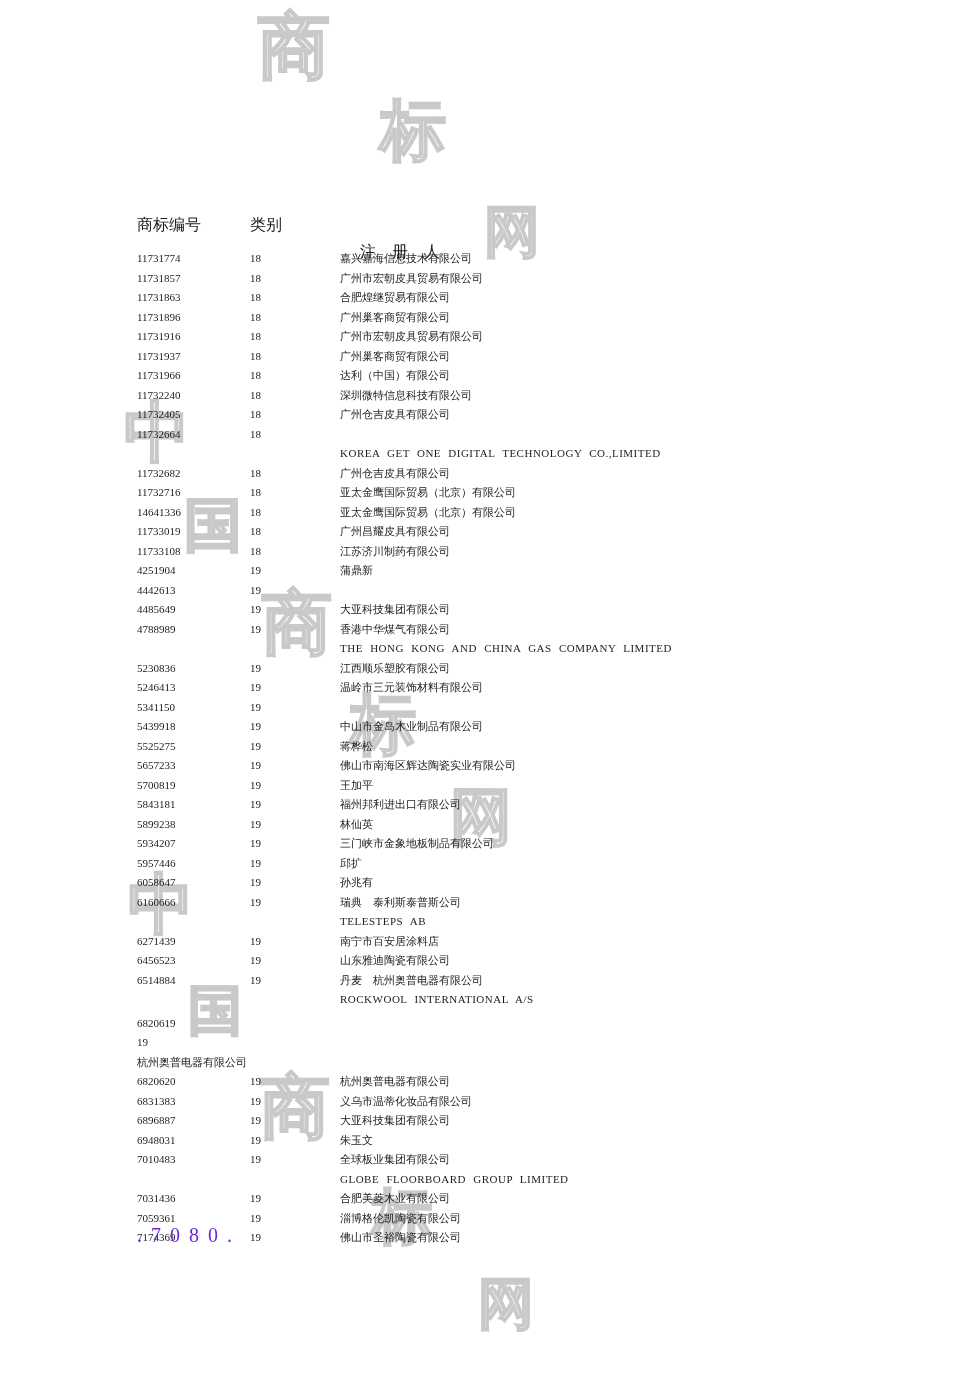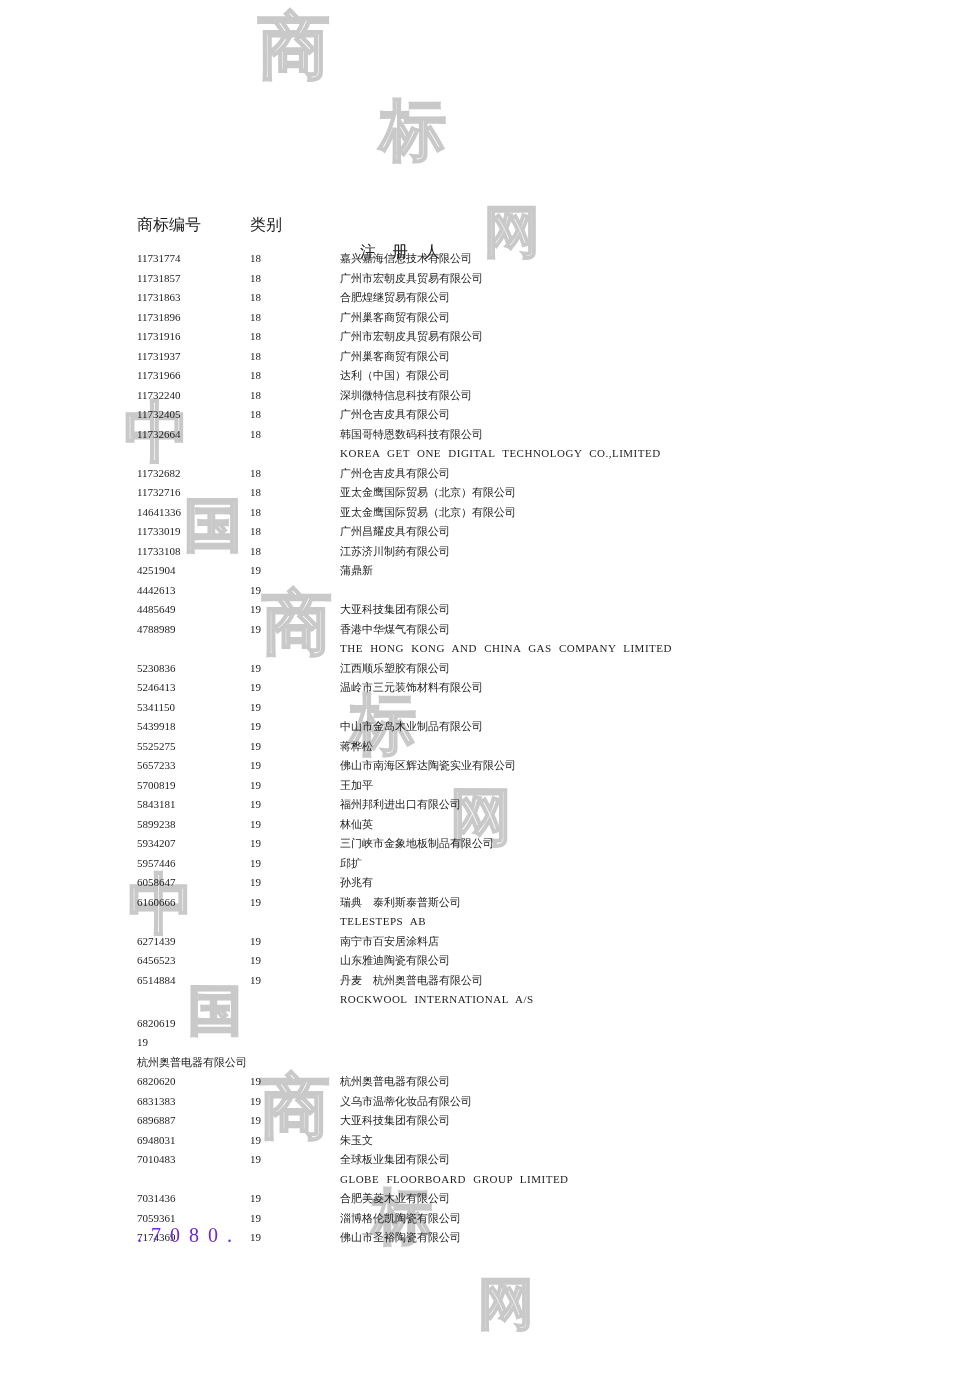--- a/index.html
+++ b/index.html
@@ -105,21 +105,20 @@
           <span class="c name">深圳微特信息科技有限公司</span>
         </div>
         <div class="row">
           <span class="c no">11732405</span>
           <span class="c cls">18</span>
           <span class="c name">广州仓吉皮具有限公司</span>
         </div>
         <div class="row">
           <span class="c no">11732664</span>
           <span class="c cls">18</span>
-          <span class="c name">韩国哥特恩数码科技有限公司</span>
         </div>
         <div class="row">
           <span class="c no"></span>
           <span class="c cls"></span>
           <span class="c name en">KOREA GET ONE DIGITAL TECHNOLOGY CO.,LIMITED</span>
         </div>
         <div class="row">
           <span class="c no">11732682</span>
           <span class="c cls">18</span>
           <span class="c name">广州仓吉皮具有限公司</span>

